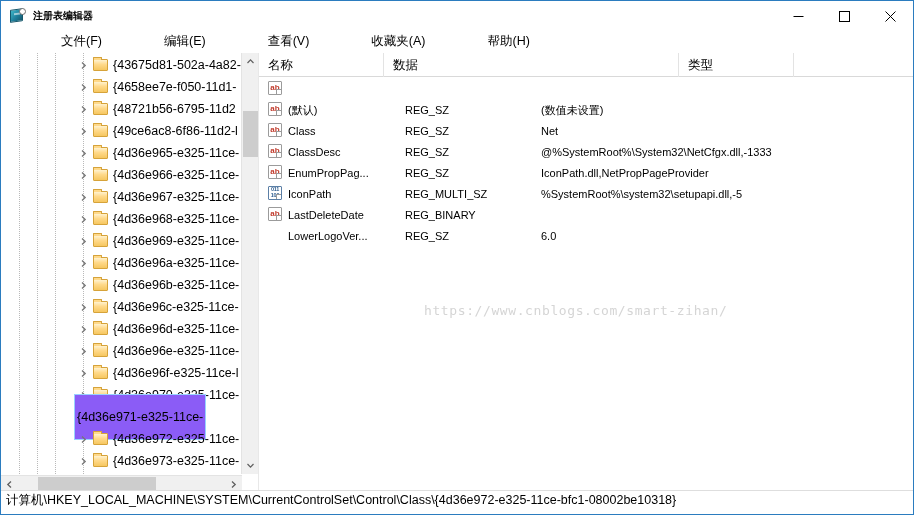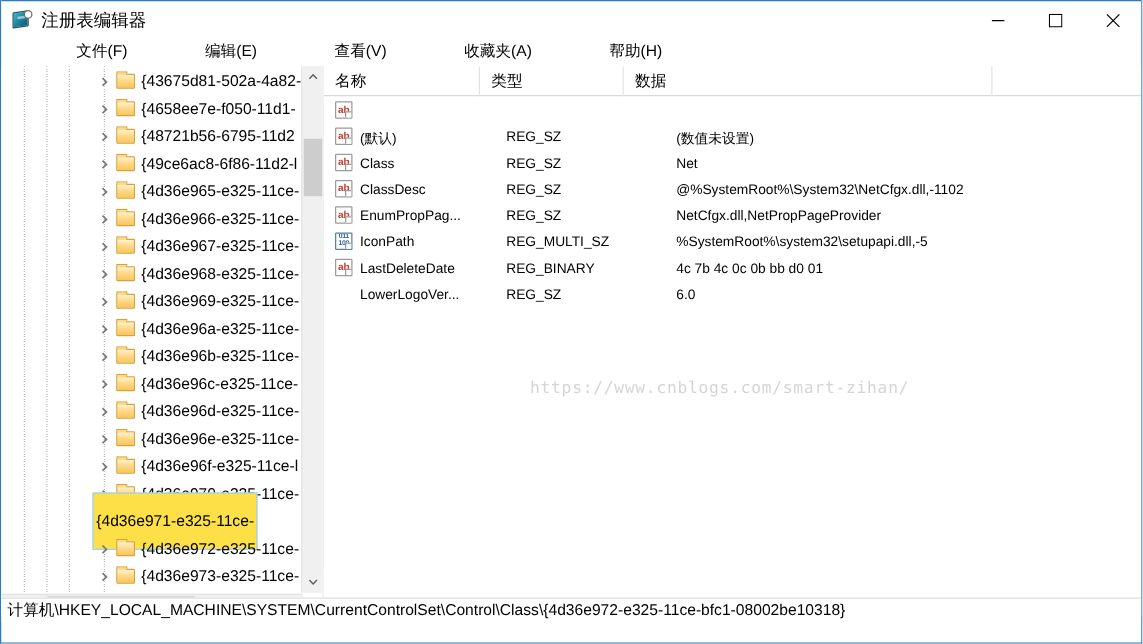--- a/index.html
+++ b/index.html
@@ -50,24 +50,25 @@
     background: rgba(255,255,255,.55);
   }
   #app-icon .key {
     position: absolute; right: 0px; top: 1px;
     width: 7px; height: 7px;
     border: 1.5px solid #6f6f6f;
     border-radius: 50%;
     background: #ffffff;
   }
   #title-text {
-    font-size: 14px;
+    font-size: 10px;
     color: #000000;
     line-height: 30px;
     white-space: nowrap;
+    font-weight: bold;
   }
   #win-controls {
     position: absolute;
     right: 0; top: 0;
     height: 30px;
     display: flex;
   }
   .win-btn {
     width: 46px; height: 30px;
     display: flex; align-items: center; justify-content: center;
@@ -128,21 +129,21 @@
   .tree-row {
     position: relative;
     height: 22px;
     display: flex;
     align-items: center;
     white-space: nowrap;
     padding-left: 74px;
     cursor: default;
   }
   .tree-row.selected .tree-label {
-    background: #fde047;
+    background: #8b5cf6;
     border: 1px solid #99d1ff;
     margin: -1px -1px -1px -1px;
     padding: 12px 2px;
   }
   .tree-row.selected .tree-folder-wrap { background: #cce8ff; }
   .guide {
     position: absolute;
     top: 0; bottom: 0;
     width: 1px;
     background: repeating-linear-gradient(to bottom,#b9b9b9 0 1px,transparent 1px 2px);
@@ -340,21 +341,21 @@
     color: #d5d5d5;
     letter-spacing: 0.6px;
     white-space: nowrap;
     pointer-events: none;
     user-select: none;
   }
 
   
   #statusbar {
     position: absolute;
-    left: 0; bottom: 16px;
+    left: 0; bottom: 4px;
     width: 912px;
     height: 20px;
     background: #ffffff;
     border-top: 1px solid #dedede;
     display: flex;
     align-items: center;
     padding-left: 5px;
   }
   #status-text {
     font-size: 12.5px;
@@ -654,22 +655,22 @@
             <polyline points="3,1.5 6.2,4.5 3,7.5" fill="none" stroke="#606060" stroke-width="1.3"></polyline>
           </svg>
         </div>
       </div>
     </div>
 
     <div id="list-pane">
 
       <div id="list-header">
         <div class="col-head col-name">名称</div>
+        <div class="col-head col-data">数据</div>
         <div class="col-head col-type">类型</div>
-        <div class="col-head col-data">数据</div>
         <div class="col-head col-pad"></div>
       </div>
 
       <div id="list-rows">
           <div class="list-row">
             <div class="cell-name">
               <span class="val-icon sz">
                 <span class="glyph">ab</span>
               </span>
               <span class="cell-text">(默认)</span>
@@ -688,31 +689,31 @@
             <div class="cell-data cell-text">Net</div>
           </div>
           <div class="list-row">
             <div class="cell-name">
               <span class="val-icon sz">
                 <span class="glyph">ab</span>
               </span>
               <span class="cell-text">ClassDesc</span>
             </div>
             <div class="cell-type cell-text">REG_SZ</div>
-            <div class="cell-data cell-text">@%SystemRoot%\System32\NetCfgx.dll,-1102</div>
+            <div class="cell-data cell-text">@%SystemRoot%\System32\NetCfgx.dll,-1333</div>
           </div>
           <div class="list-row">
             <div class="cell-name">
               <span class="val-icon sz">
                 <span class="glyph">ab</span>
               </span>
               <span class="cell-text">EnumPropPag...</span>
             </div>
             <div class="cell-type cell-text">REG_SZ</div>
-            <div class="cell-data cell-text">NetCfgx.dll,NetPropPageProvider</div>
+            <div class="cell-data cell-text">IconPath.dll,NetPropPageProvider</div>
           </div>
           <div class="list-row">
             <div class="cell-name">
               <span class="val-icon sz">
                 <span class="glyph">ab</span>
               </span>
               <span class="cell-text">IconPath</span>
             </div>
             <div class="cell-type cell-text">REG_MULTI_SZ</div>
             <div class="cell-data cell-text">%SystemRoot%\system32\setupapi.dll,-5</div>
@@ -721,21 +722,20 @@
             <div class="cell-name">
               <span class="val-icon bin">
                 <span class="glyph">
                   <span>011</span>
                   <span>100</span>
                 </span>
               </span>
               <span class="cell-text">LastDeleteDate</span>
             </div>
             <div class="cell-type cell-text">REG_BINARY</div>
-            <div class="cell-data cell-text">4c 7b 4c 0c 0b bb d0 01</div>
           </div>
           <div class="list-row">
             <div class="cell-name">
               <span class="val-icon sz">
                 <span class="glyph">ab</span>
               </span>
               <span class="cell-text">LowerLogoVer...</span>
             </div>
             <div class="cell-type cell-text">REG_SZ</div>
             <div class="cell-data cell-text">6.0</div>

